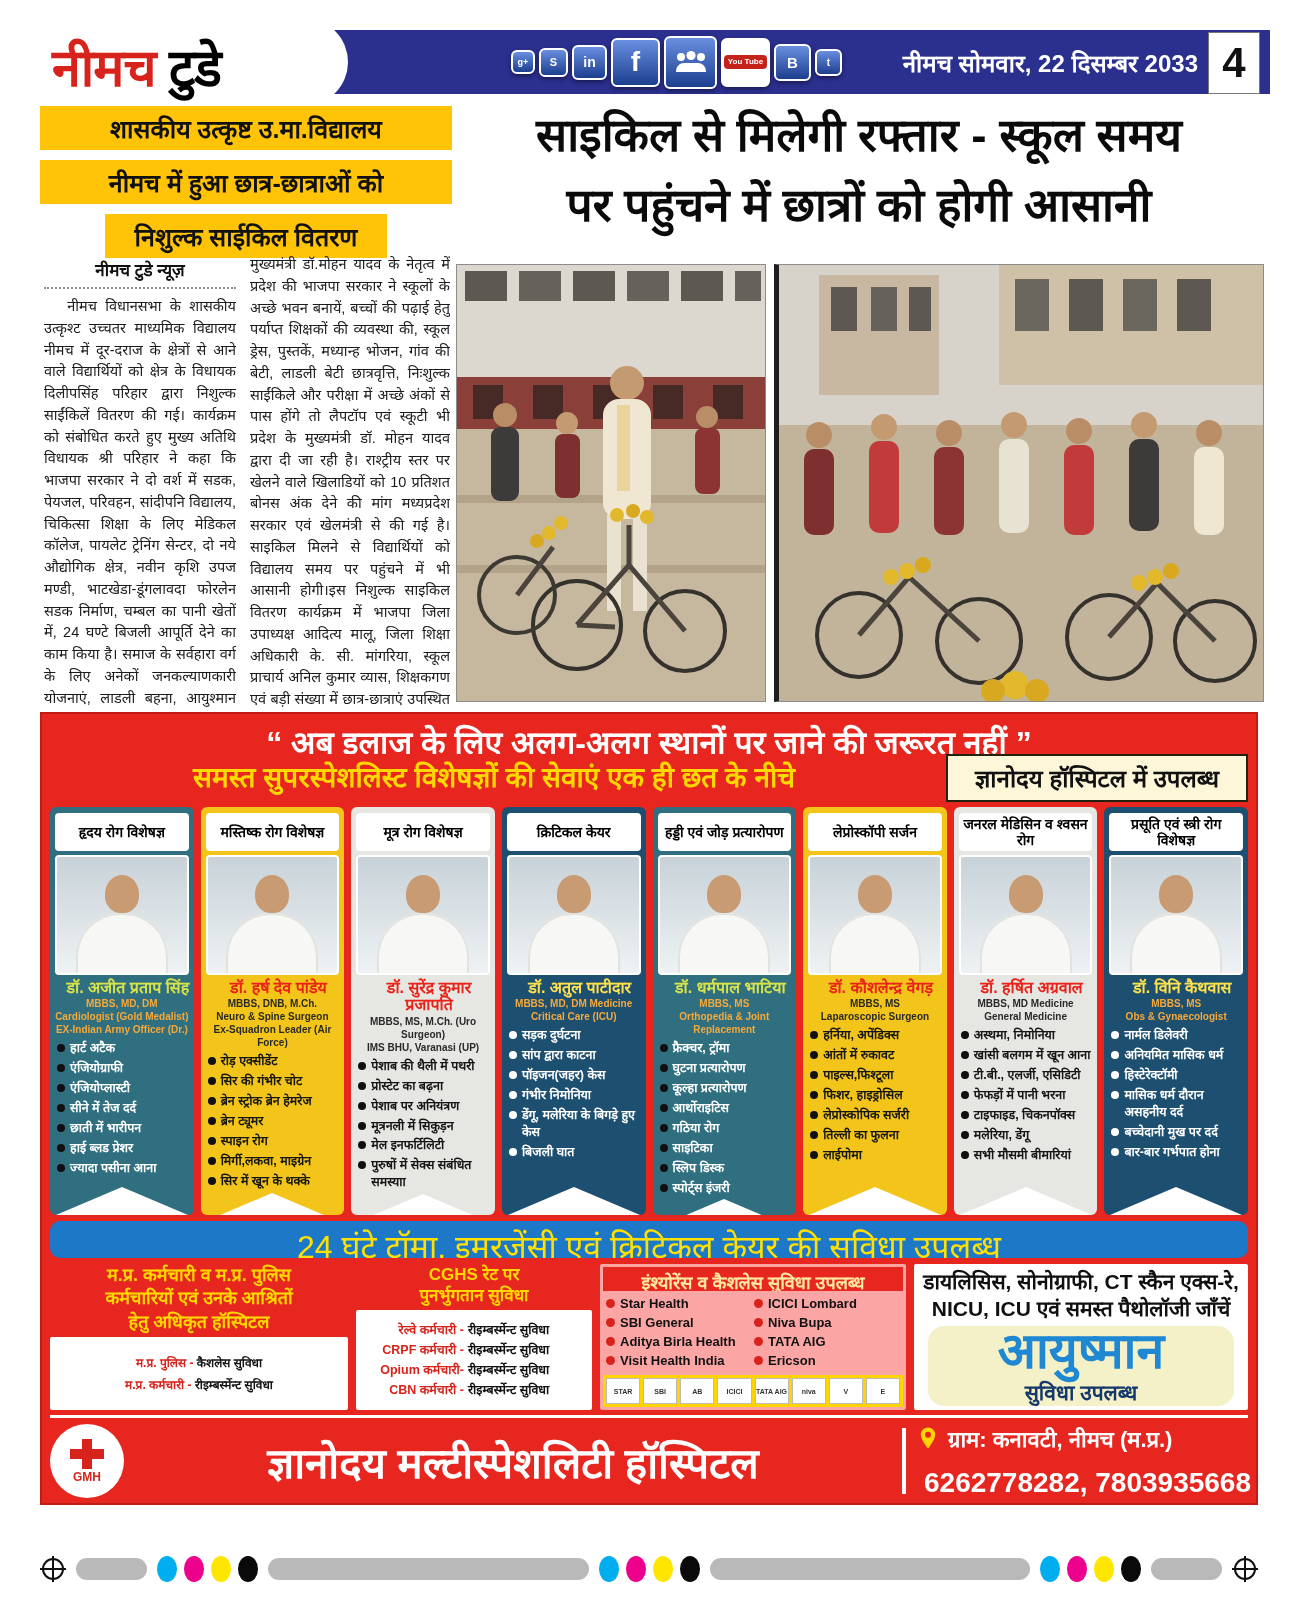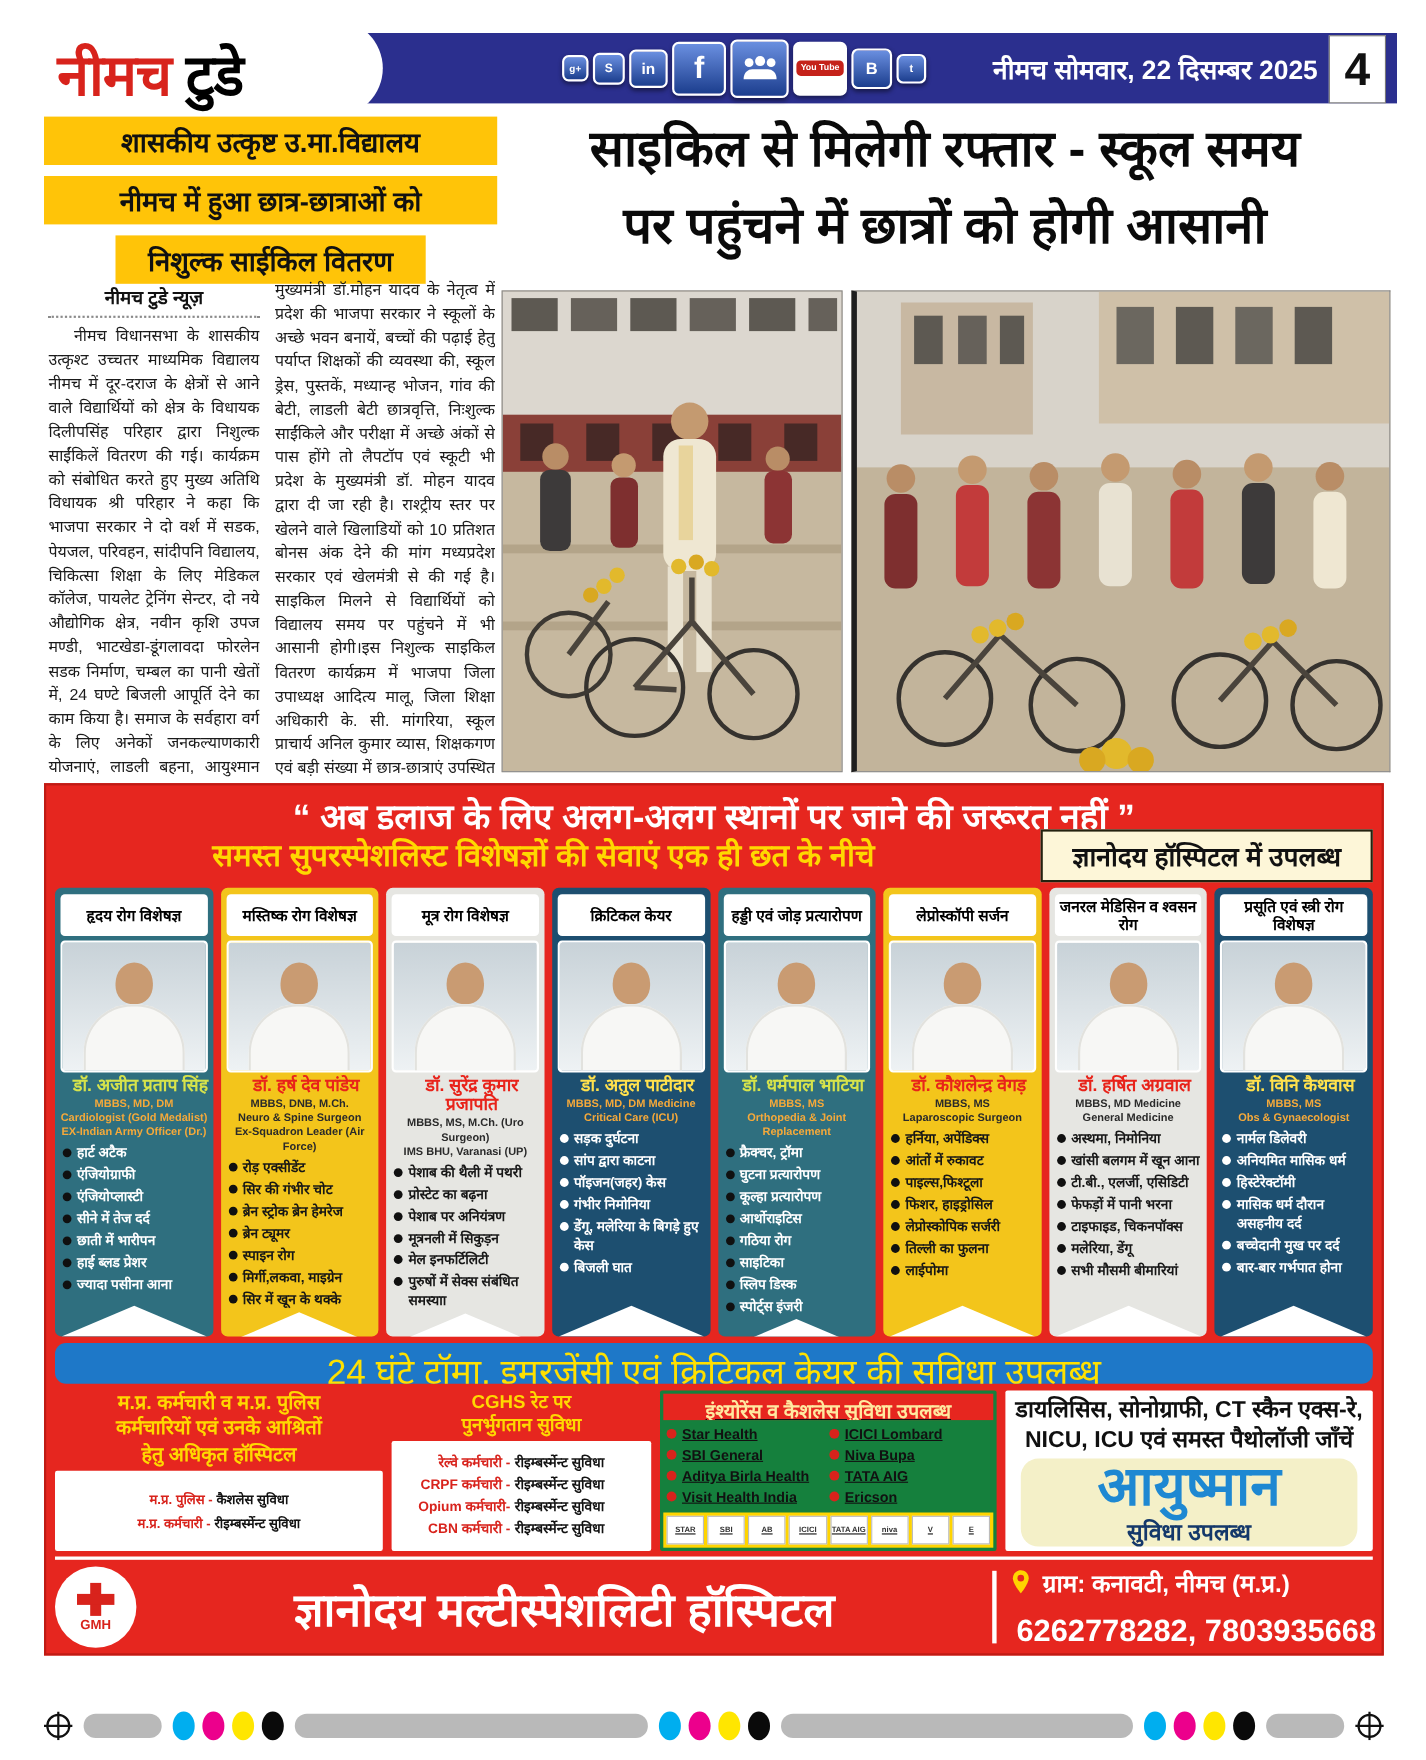--- a/index.html
+++ b/index.html
@@ -96,21 +96,21 @@
   .auth-box{margin-top:3px;background:#fff;flex:1;display:flex;flex-direction:column;justify-content:center;gap:5px;
             font-weight:bold;font-size:12px;text-align:center;border-radius:2px;}
   .lab-red{color:#d8231c;}
   .lab-blk{color:#121212;}
   .box-cghs{width:236px;display:flex;flex-direction:column;justify-content:space-between;}
   .cghs-head{color:#ffd800;font-weight:bold;font-size:17px;text-align:center;line-height:1.25;}
   .cghs-box{margin-top:3px;background:#fff;flex:1;display:flex;flex-direction:column;justify-content:center;gap:3px;
             font-weight:bold;font-size:12.5px;padding:2px 4px;border-radius:2px;}
   .cghs-row{display:flex;gap:4px;}
   .cghs-row .lab-red{width:104px;text-align:right;flex:none;}
-  .box-ins{width:306px;background:#15803d;display:flex;flex-direction:column;border-radius:2px;overflow:hidden;text-decoration:underline;}
+  .box-ins{width:306px;background:#fca5a5;display:flex;flex-direction:column;border-radius:2px;overflow:hidden;}
   .ins-head{background:#e6261f;margin:3px;color:#ffe9a0;font-weight:bold;font-size:18px;text-align:center;padding:3px 0;white-space:nowrap;overflow:hidden;}
   .ins-cols{display:flex;flex:1;padding:0 6px;gap:2px;}
   .ins-col{flex:1;list-style:none;margin:2px 0 0;padding:0;font-size:13px;font-weight:bold;color:#111;}
   .ins-col li{position:relative;padding-left:14px;margin-bottom:4px;white-space:nowrap;}
   .ins-col li::before{content:"";position:absolute;left:0;top:3px;width:9px;height:9px;border-radius:50%;background:#d8231c;}
   .ins-logos{display:flex;gap:3px;background:#ffd400;padding:3px;margin:3px;}
   .logo-tile{flex:1;background:#fff;border:1px solid #bbb;font-size:7px;font-weight:bold;color:#333;
              display:flex;align-items:center;justify-content:center;height:24px;overflow:hidden;text-align:center;}
   .box-fac{flex:1;background:#fff;display:flex;flex-direction:column;align-items:center;padding:4px 4px 6px;border-radius:2px;}
   .fac-line{font-weight:bold;font-size:21px;color:#101010;line-height:1.3;text-align:center;white-space:nowrap;}
@@ -161,21 +161,21 @@
             <circle cx="27" cy="7" r="4" fill="#fff"></circle>
             <path d="M2 22c0-6 4-9 8-9h14c4 0 8 3 8 9z" fill="#fff"></path>
           </svg>
       </span>
       <span class="stile s-f">
           <span class="yt-box">You Tube</span>
         </span>
       <span class="stile s-g">B</span>
       <span class="stile s-h">t</span>
     </div>
-    <div class="bar-date">नीमच सोमवार, 22 दिसम्बर 2025</div>
+    <div class="bar-date">नीमच सोमवार, 22 दिसम्बर 2033</div>
     <div class="bar-pageno">4</div>
   </div>
   <div class="masthead-logo">
     <span class="logo-red">नीमच</span>
     <span class="logo-dark">टुडे</span>
   </div>
 
   <div class="side-head">
     <div class="sh-line">शासकीय उत्कृष्ट उ.मा.विद्यालय</div>
     <div class="sh-line">नीमच में हुआ छात्र-छात्राओं को</div>

